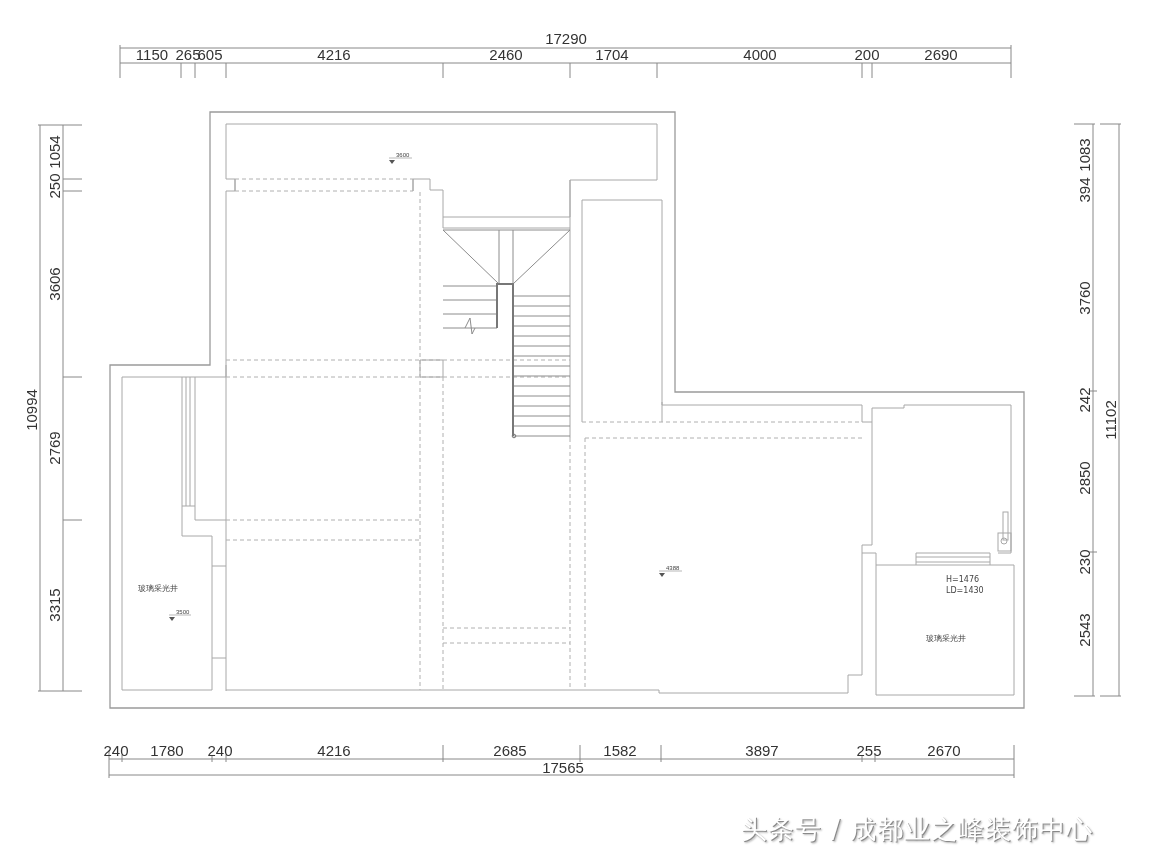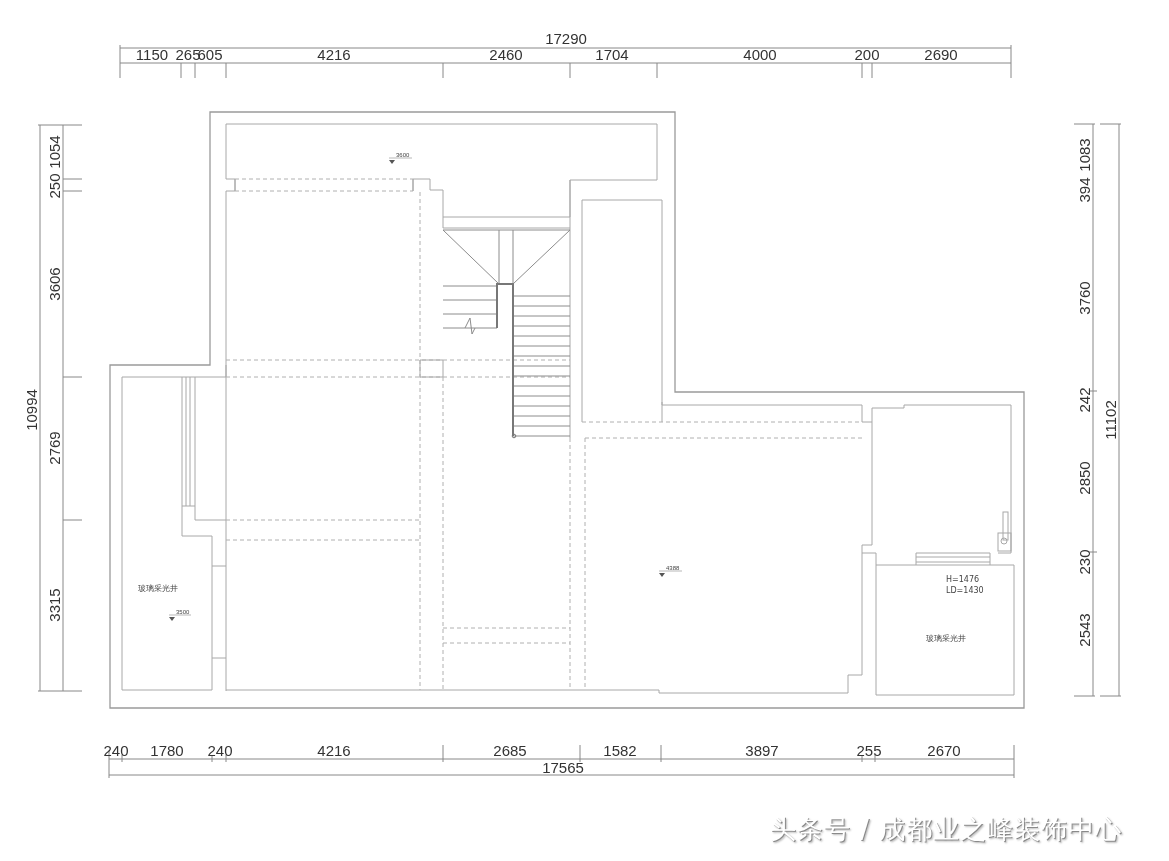--- a/index.html
+++ b/index.html
@@ -9,21 +9,21 @@
   .dimv { font-family: "Liberation Sans", sans-serif; font-size: 15px; fill: #333333; }
   .lbl { font-family: "DejaVu Sans", sans-serif; font-size: 8px; fill: #444444; }
   .elev { font-family: "Liberation Sans", sans-serif; font-size: 6px; fill: #444444; }
   .wall { fill: none; stroke: #9a9a9a; stroke-width: 1.3; }
   .thin { fill: none; stroke: #a8a8a8; stroke-width: 1; }
   .dash { fill: none; stroke: #b0b0b0; stroke-width: 1; stroke-dasharray: 4 3; }
   .dl { stroke: #888888; stroke-width: 1; }
   .stair { stroke: #8c8c8c; stroke-width: 1; }
   .rail { stroke: #777777; stroke-width: 2; fill: none; }
   .watermark {
-    position: absolute; left: 770px; top: 812px;
+    position: absolute; left: 741px; top: 812px;
     font-family: "DejaVu Sans", sans-serif; font-size: 26px; color: #ffffff;
     text-shadow: 1px 1px 0 #8a8a8a, 2px 2px 2px #b5b5b5;
     letter-spacing: 1px;
   }
 </style>
 </head>
 <body>
 
 <svg id="plan" width="1169" height="861" viewBox="0 0 1169 861" xmlns="http://www.w3.org/2000/svg">
 

